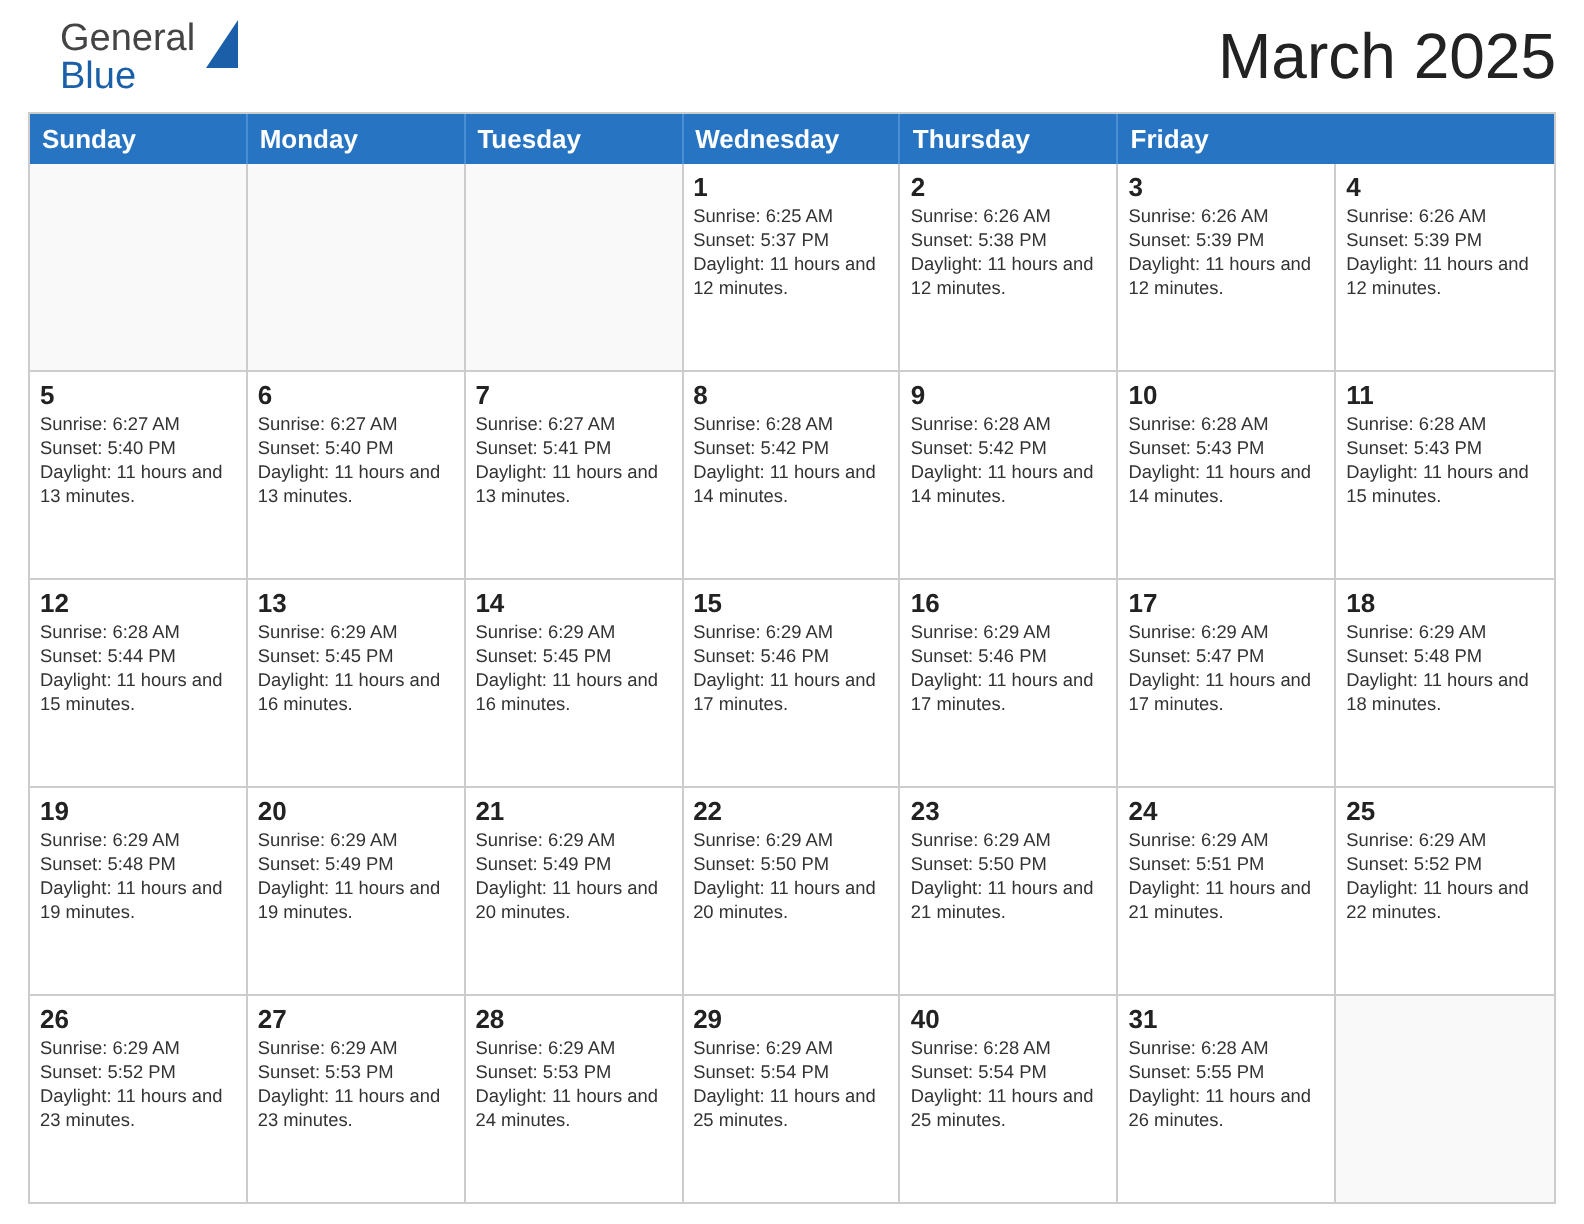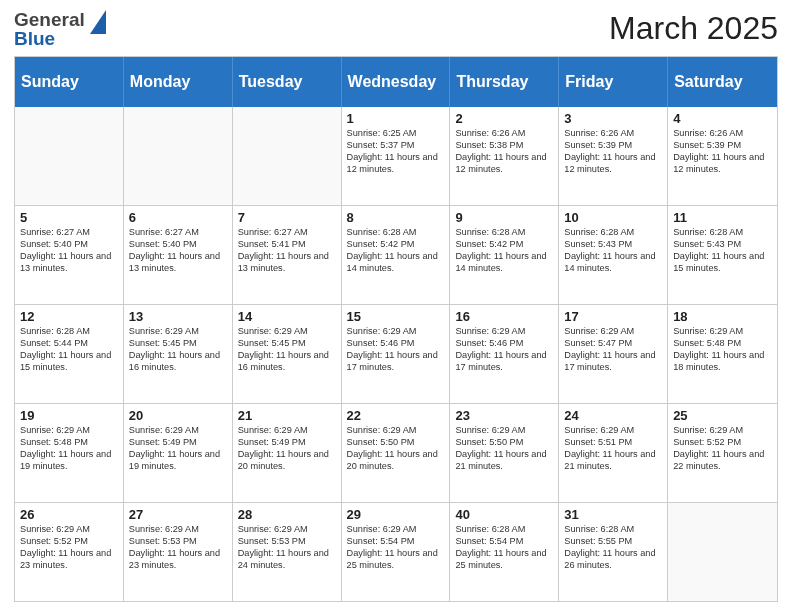--- a/index.html
+++ b/index.html
@@ -41,23 +41,23 @@
       flex-direction: column;
       border: 1px solid #ccc;
     }
     .day-headers {
       display: grid;
       grid-template-columns: repeat(7, 1fr);
       background: #2774c2;
     }
     .day-header {
       color: #fff;
-      font-size: 16px;
+      font-size: 13px;
       font-weight: bold;
-      padding: 16px 6px;
+      padding: 5px 6px;
       border-right: 1px solid #4a8fd4;
     }
     .day-header:last-child { border-right: none; }
     .calendar-body {
       flex: 1;
       display: flex;
       flex-direction: column;
     }
     .calendar-week {
       display: grid;
@@ -88,22 +88,23 @@
     }
     .empty-cell { background: #f9f9f9; }
     .logo-wrapper {
       display: flex;
       align-items: center;
     }
     .logo-letters {
       display: flex;
       flex-direction: column;
       font-size: 19px;
-      font-weight: bold;
+      font-weight: normal;
       line-height: 1;
+      margin-left: 16px;
     }
     .logo-g { color: #444; }
     .logo-b { color: #1a5fa8; }
   </style>
 </head>
 <body>
 
 <div class="page">
   <div class="header">
     <div class="logo-wrapper">
@@ -123,21 +124,20 @@
   </div>
 
   <div class="calendar">
     <div class="day-headers">
     <div class="day-header">Sunday</div>
         <div class="day-header">Monday</div>
         <div class="day-header">Tuesday</div>
         <div class="day-header">Wednesday</div>
         <div class="day-header">Thursday</div>
         <div class="day-header">Friday</div>
-        <div class="day-header">Saturday</div>
       </div>
     <div class="calendar-body">
     <div class="calendar-week">
           <div class="calendar-cell empty-cell"></div>
           <div class="calendar-cell empty-cell"></div>
           <div class="calendar-cell empty-cell"></div>
           <div class="calendar-cell">
             <div class="cell-date">1</div>
             <div class="cell-info" style="white-space: pre-line;">Sunrise: 6:25 AM
 Sunset: 5:37 PM

